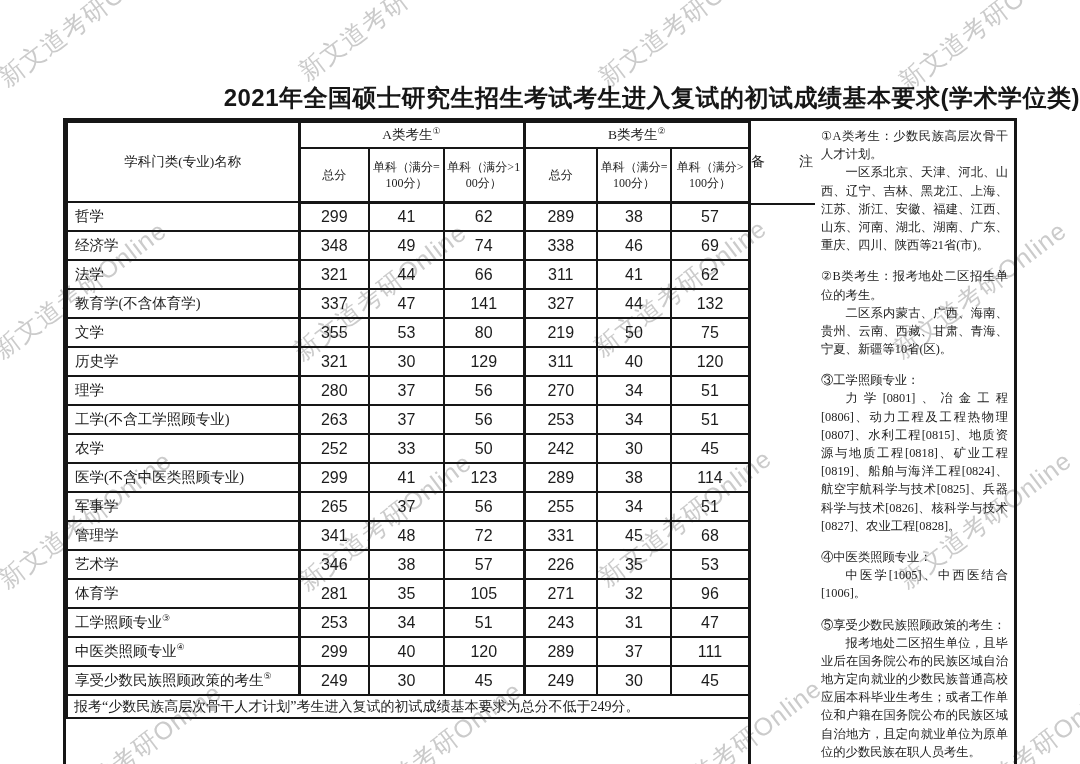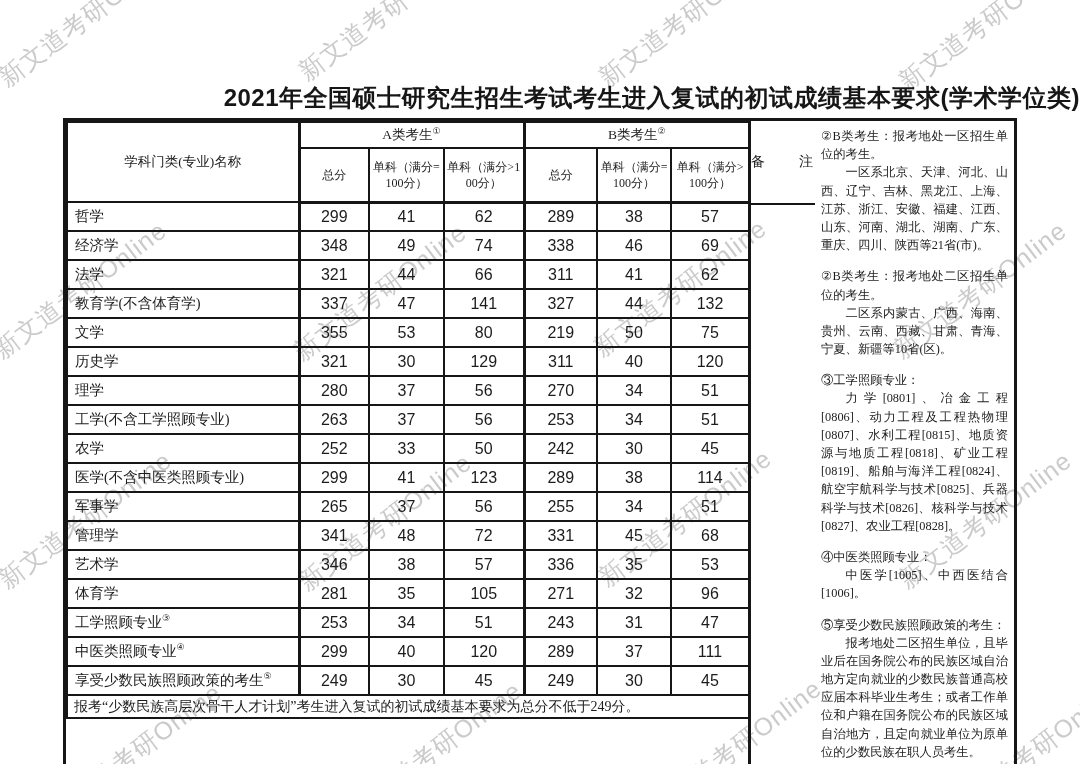--- a/index.html
+++ b/index.html
@@ -256,21 +256,21 @@
               <td class="num">72</td>
               <td class="num">331</td>
               <td class="num">45</td>
               <td class="num">68</td>
             </tr>
             <tr>
               <td class="name">艺术学</td>
               <td class="num">346</td>
               <td class="num">38</td>
               <td class="num">57</td>
-              <td class="num">336</td>
+              <td class="num">226</td>
               <td class="num">35</td>
               <td class="num">53</td>
             </tr>
             <tr>
               <td class="name">体育学</td>
               <td class="num">281</td>
               <td class="num">35</td>
               <td class="num">105</td>
               <td class="num">271</td>
               <td class="num">32</td>
@@ -309,21 +309,21 @@
             <td colspan="7">报考“少数民族高层次骨干人才计划”考生进入复试的初试成绩基本要求为总分不低于249分。</td>
           </tr>
         </tfoot>
       </table>
     </div>
 
     <div class="right">
       <div class="remarks-header">备　　注</div>
       <div class="remarks-body">
         <div class="rblock">
-          <p class="rhead">②B类考生：报考地处一区招生单位的考生。</p>
+          <p class="rhead">①A类考生：少数民族高层次骨干人才计划。</p>
           <p class="rbody">一区系北京、天津、河北、山西、辽宁、吉林、黑龙江、上海、江苏、浙江、安徽、福建、江西、山东、河南、湖北、湖南、广东、重庆、四川、陕西等21省(市)。</p>
         </div>
         <div class="rblock">
           <p class="rhead">②B类考生：报考地处二区招生单位的考生。</p>
           <p class="rbody">二区系内蒙古、广西、海南、贵州、云南、西藏、甘肃、青海、宁夏、新疆等10省(区)。</p>
         </div>
         <div class="rblock">
           <p class="rhead">③工学照顾专业：</p>
           <p class="rbody">力学[0801]、冶金工程[0806]、动力工程及工程热物理[0807]、水利工程[0815]、地质资源与地质工程[0818]、矿业工程[0819]、船舶与海洋工程[0824]、航空宇航科学与技术[0825]、兵器科学与技术[0826]、核科学与技术[0827]、农业工程[0828]。</p>
         </div>

